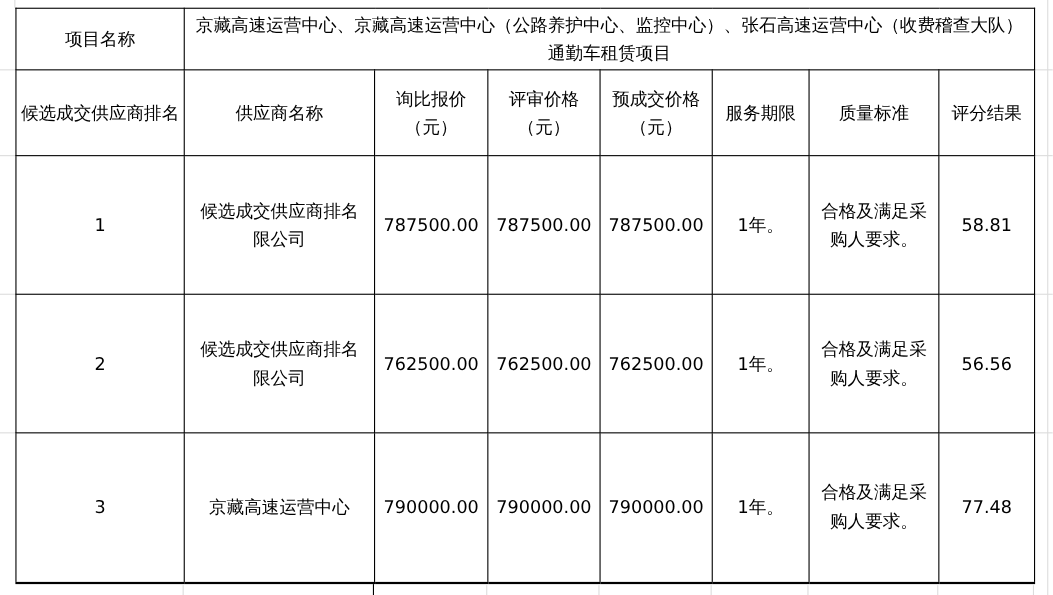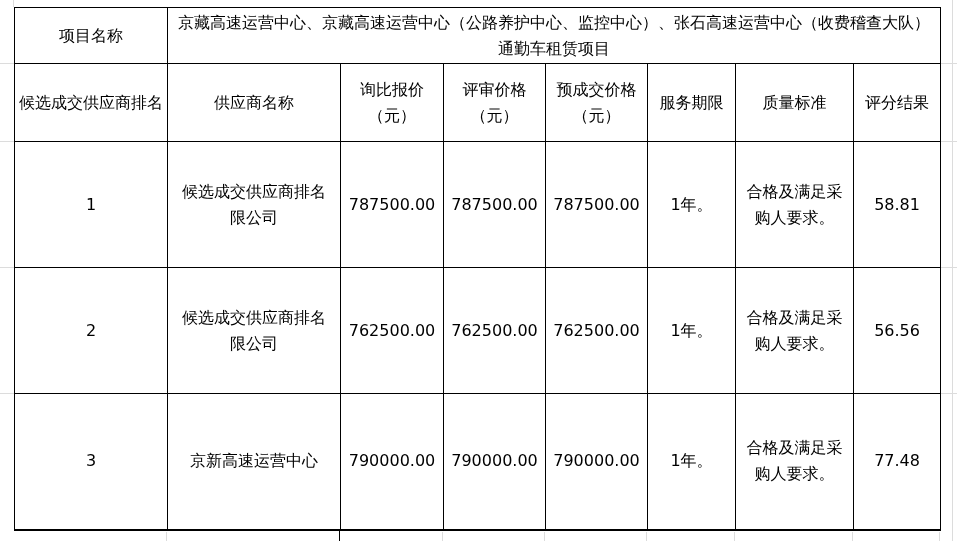--- a/index.html
+++ b/index.html
@@ -118,21 +118,21 @@
         <td class="num">762500.00</td>
         <td class="num">762500.00</td>
         <td class="num">762500.00</td>
         <td>1年。</td>
         <td>合格及满足采
 购人要求。</td>
         <td class="num">56.56</td>
       </tr>
       <tr class="data-row-last">
         <td class="num">3</td>
-        <td>京新高速运营中心</td>
+        <td>京藏高速运营中心</td>
         <td class="num">790000.00</td>
         <td class="num">790000.00</td>
         <td class="num">790000.00</td>
         <td>1年。</td>
         <td>合格及满足采
 购人要求。</td>
         <td class="num">77.48</td>
       </tr>
     </tbody>
   </table>

